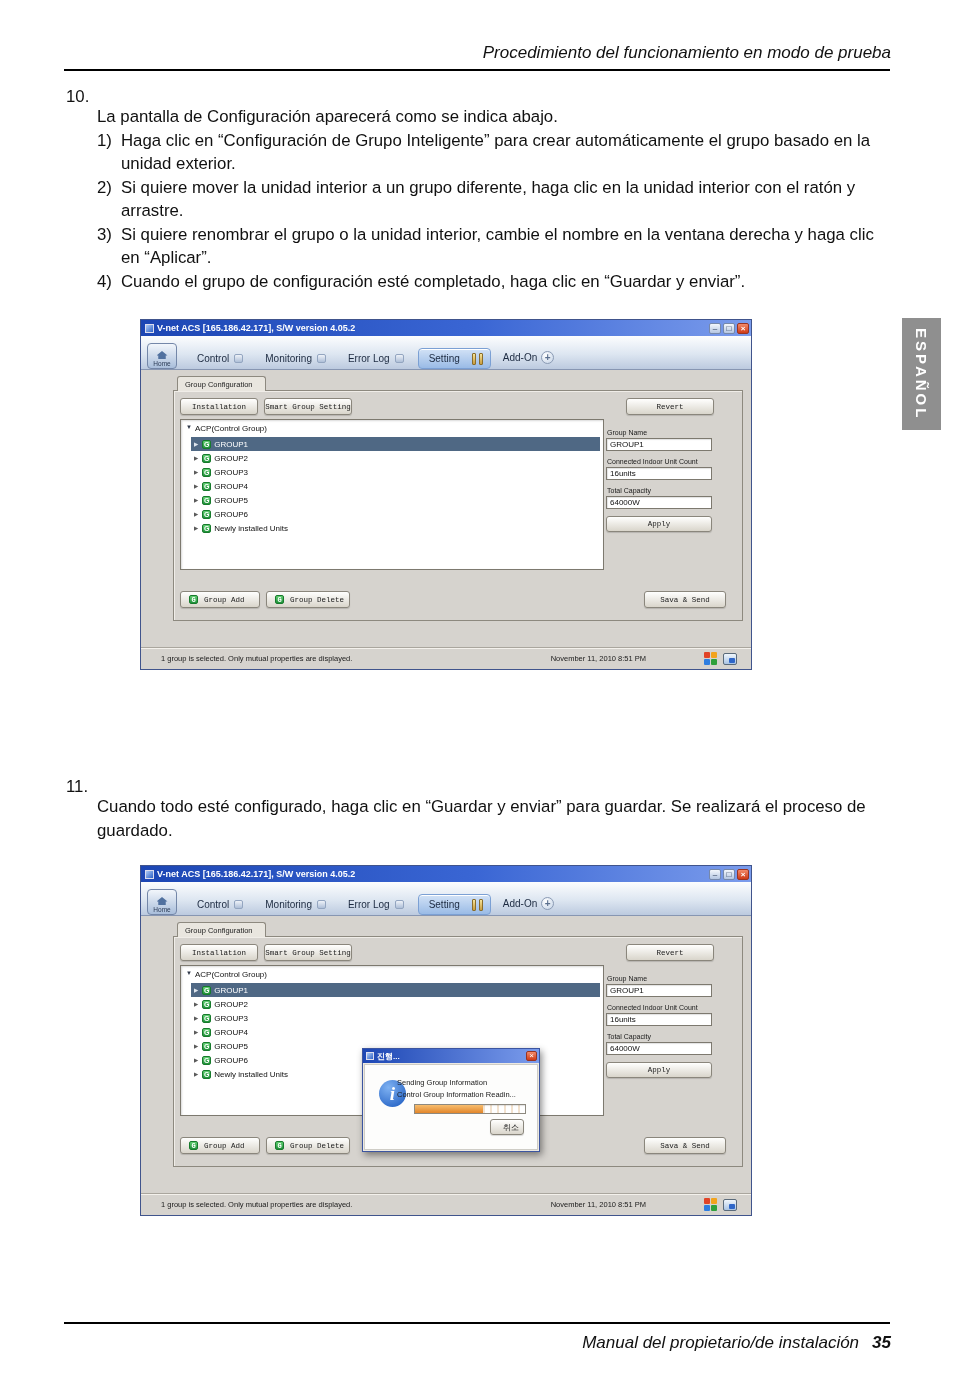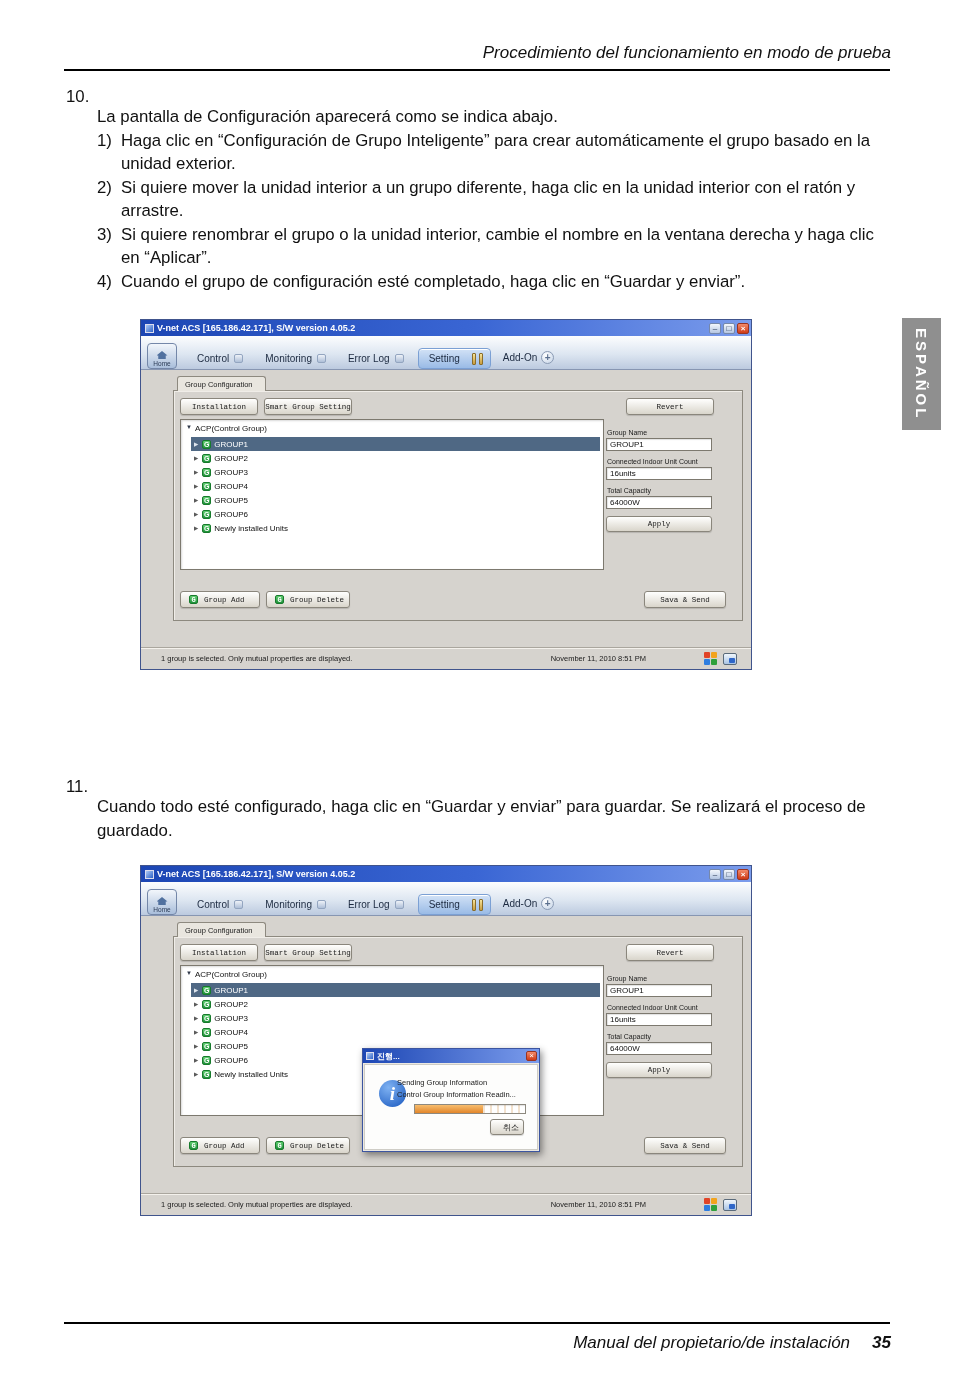--- a/index.html
+++ b/index.html
@@ -6,21 +6,21 @@
   html, body { margin:0; padding:0; background:#e9e9e9; }
   .page { position:relative; width:954px; height:1400px; background:#fff;
           font-family:"Liberation Sans", sans-serif; color:#111; overflow:hidden; margin:0 auto; }
 
   
   .doc-header { position:absolute; top:43px; right:63px; font-size:17px; font-style:italic; }
   .rule { position:absolute; left:64px; width:826px; height:2px; background:#000; }
   .rule-top { top:69px; }
   .rule-bottom { top:1322px; }
   .doc-footer { position:absolute; top:1333px; right:63px; font-size:17px; font-style:italic; }
-  .doc-footer b { margin-left:22px; }
+  .doc-footer b { margin-left:13px; }
 
   .step { position:absolute; left:66px; width:826px; font-size:16.8px; line-height:23.5px; }
   .step-10 { top:85px; } .step-11 { top:775px; }
   .step-head { display:flex; }
   .step-num { flex:none; width:31px; }
   .step-text { flex:1;margin-top:20px; }
   .substep { display:flex; margin-left:31px; }
   .substep-num { flex:none; width:24px; }
   .substep-text { flex:1; }
 

